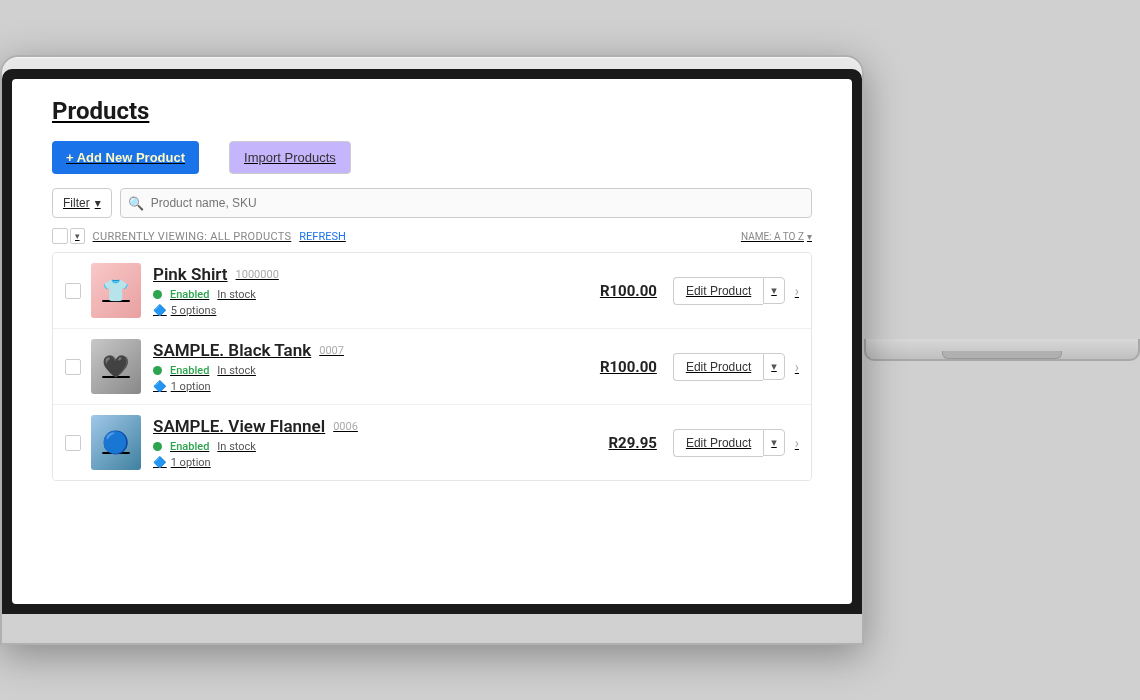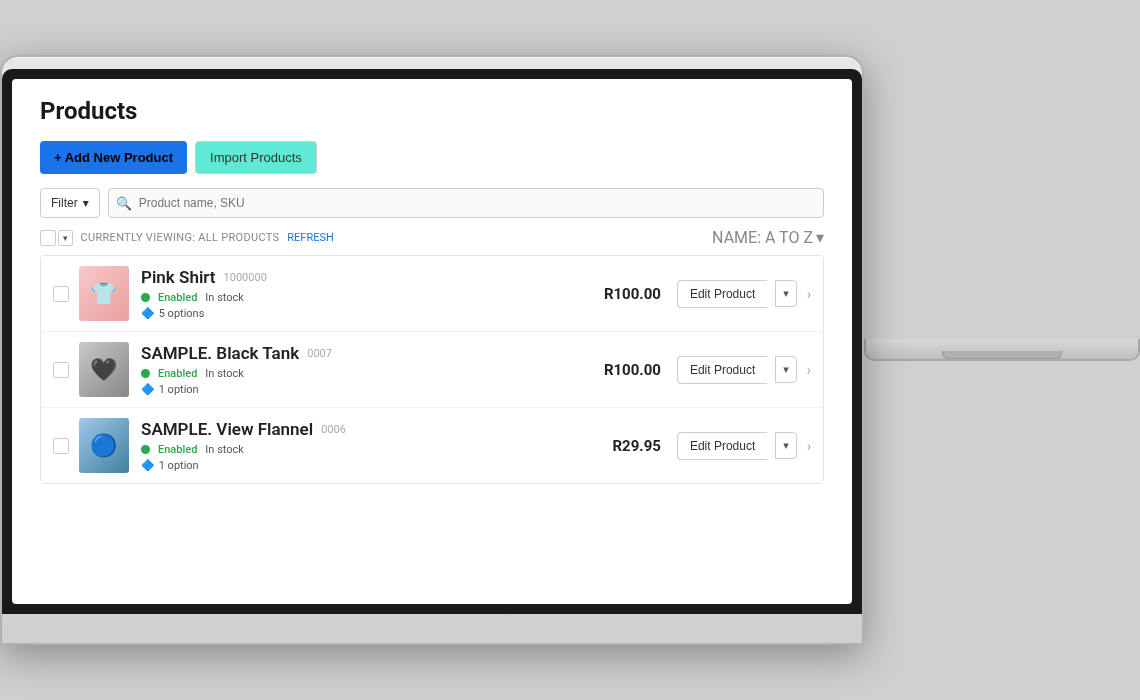--- a/index.html
+++ b/index.html
@@ -121,60 +121,62 @@
       font-weight: 600;
       cursor: pointer;
       display: flex;
       align-items: center;
       gap: 5px;
     }
     .star-icon { font-size: 13px; }
 
     
     .main-content {
-      padding: 18px 28px;
+      padding: 18px 40px;
       flex: 1;
       overflow-y: auto;
+      text-decoration: underline;
     }
     .page-title {
       font-size: 24px;
       font-weight: 700;
       color: #1a1a1a;
       margin-bottom: 16px;
     }
 
     
     .action-row {
       display: flex;
       gap: 8px;
       margin-bottom: 14px;
     }
     .add-product-btn {
       background: #1a73e8;
-      color: #000000;
+      color: #fef9c3;
       border: none;
       border-radius: 4px;
       padding: 8px 14px;
       font-size: 13px;
       font-weight: 600;
       cursor: pointer;
       display: flex;
       align-items: center;
       gap: 5px;
       text-align: center;
     }
     .import-btn {
-      background: #5eead4;
+      background: #c4b5fd;
       color: #333;
       border: 1.5px solid #ccc;
       border-radius: 4px;
       padding: 8px 14px;
       font-size: 13px;
       font-weight: 500;
       cursor: pointer;
+      margin-left: 22px;
     }
 
     
     .filter-row {
       display: flex;
       gap: 8px;
       margin-bottom: 10px;
     }
     .filter-btn {
       display: flex;
@@ -251,21 +253,21 @@
       text-transform: uppercase;
       letter-spacing: 0.3px;
     }
     .refresh-link {
       color: #1a73e8;
       font-size: 11px;
       cursor: pointer;
       text-transform: uppercase;
     }
     .sort-text {
-      font-size: 16px;
+      font-size: 10px;
       color: #888;
       text-transform: uppercase;
       cursor: pointer;
       display: flex;
       align-items: center;
       gap: 3px;
     }
 
     
     .product-list {
@@ -363,21 +365,21 @@
       font-size: 15px;
       font-weight: 700;
       color: #222;
       margin-right: 16px;
       min-width: 80px;
       text-align: right;
     }
     .edit-btn-wrap {
       display: flex;
       align-items: center;
-      gap: 8px;
+      gap: 0;
       margin-right: 10px;
     }
     .edit-btn {
       background: white;
       border: 1.5px solid #ccc;
       border-right: none;
       border-radius: 4px 0 0 4px;
       padding: 6px 12px;
       font-size: 12px;
       color: #333;

